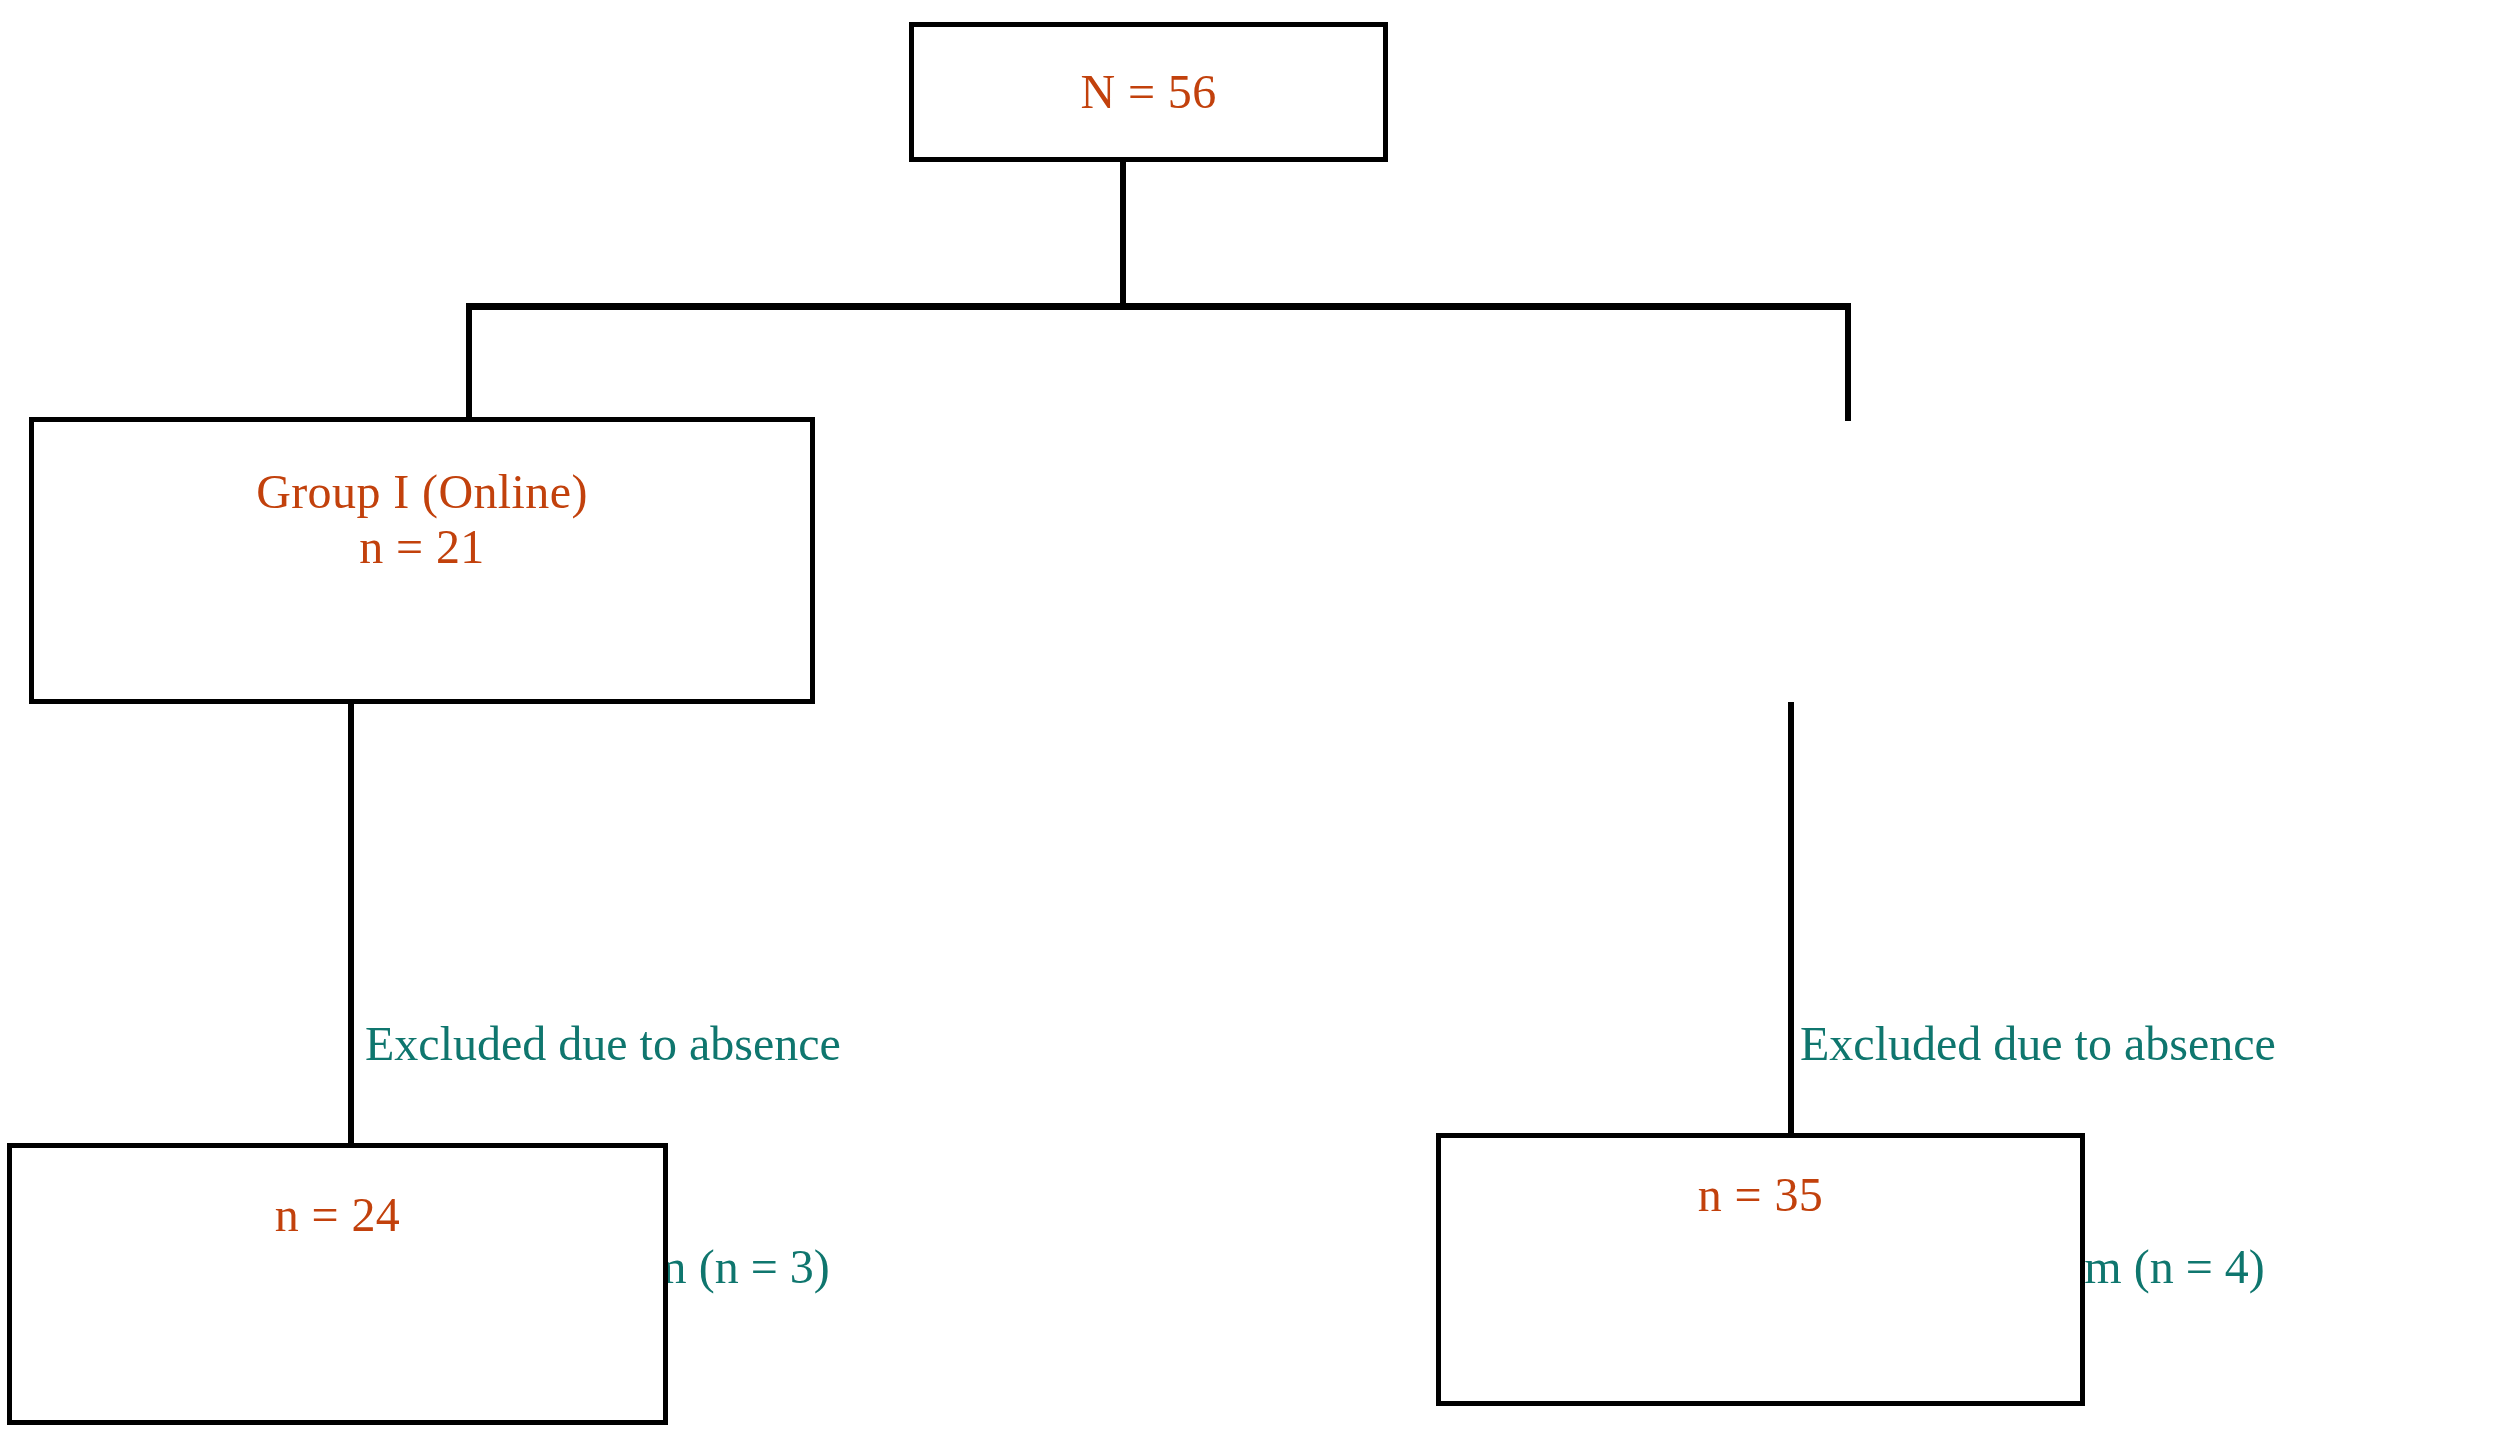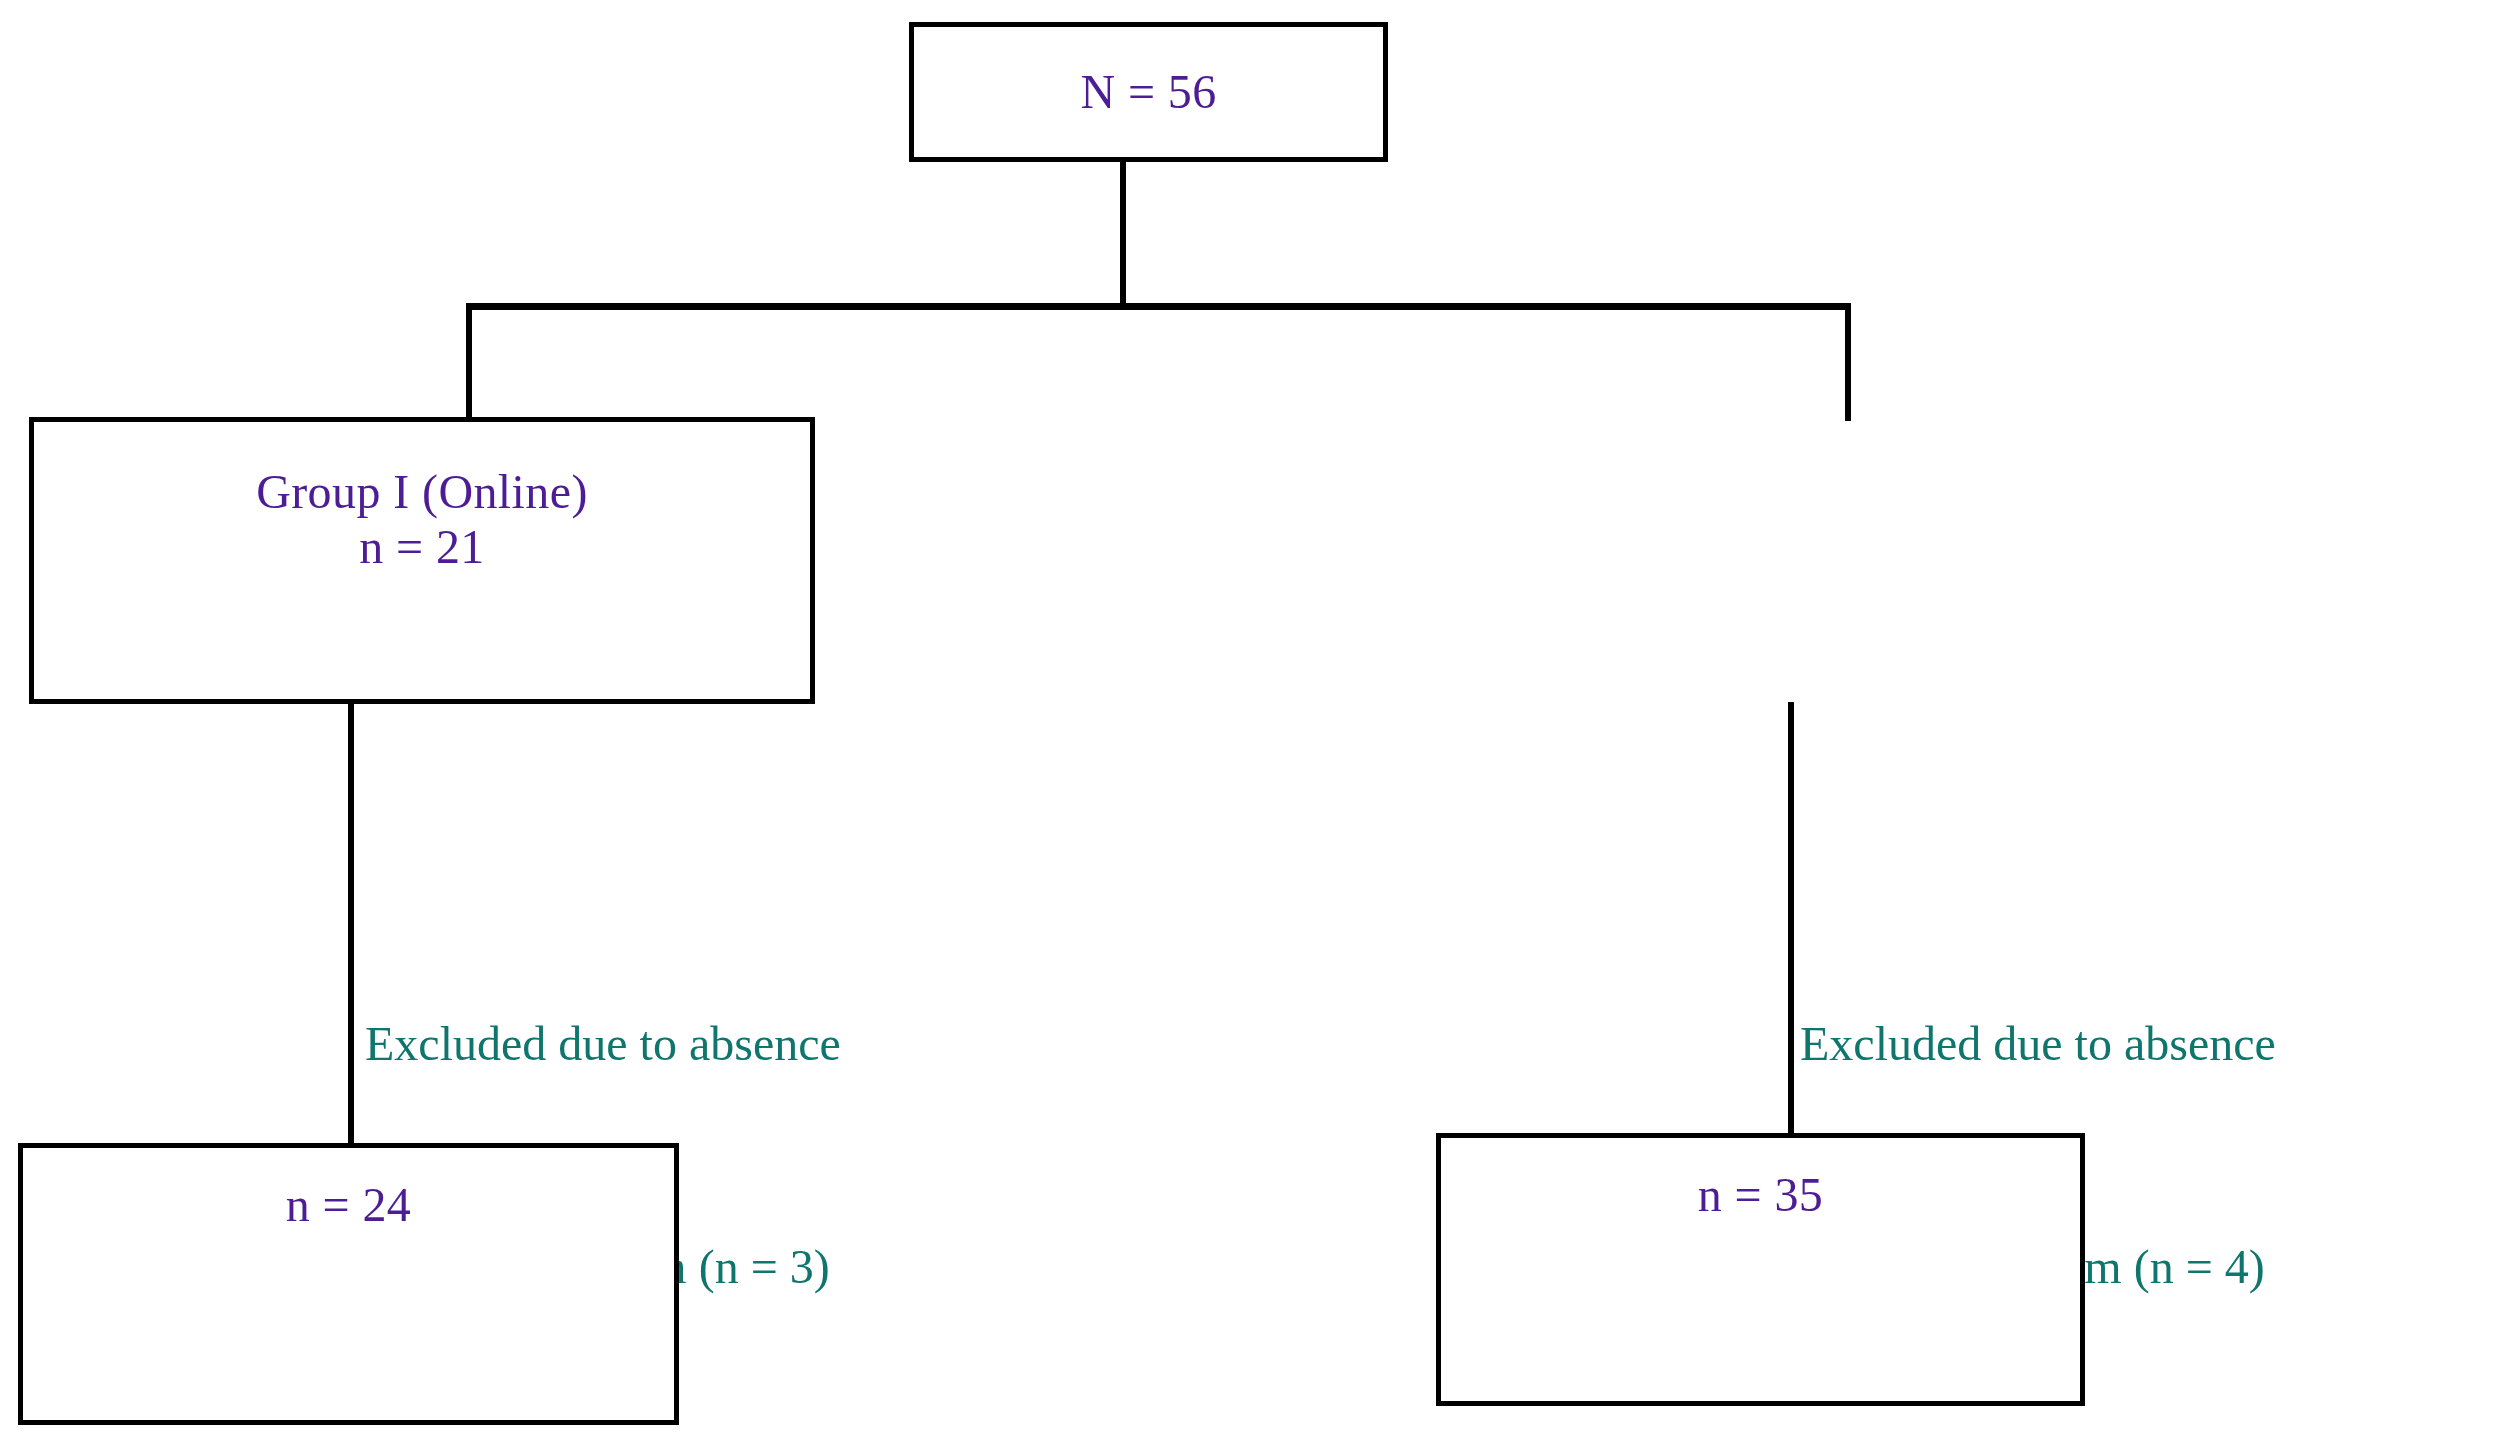--- a/index.html
+++ b/index.html
@@ -24,21 +24,21 @@
     background: #ffffff;
     display: flex;
     flex-direction: column;
     align-items: center;
   }
   .node-text {
     font-size: 48px;
     line-height: 1.14;
     text-align: left;
     white-space: pre;
-    color: #4c1d95;
+    color: #c2410c;
     letter-spacing: 0.4px;
   }
 
   
   #box-root {
     left: 909px;
     top: 22px;
     width: 479px;
     height: 140px;
     justify-content: center;
@@ -57,26 +57,26 @@
     left: 1419px;
     top: 417px;
     width: 665px;
     height: 287px;
     justify-content: flex-start;
     padding-top: 43px;
   }
 
   
   #box-final-1 {
-    left: 18px;
+    left: 7px;
     top: 1143px;
     width: 661px;
     height: 282px;
     justify-content: flex-start;
-    padding-top: 30px;
+    padding-top: 40px;
   }
   #box-final-2 {
     left: 1436px;
     top: 1133px;
     width: 649px;
     height: 273px;
     justify-content: flex-start;
     padding-top: 30px;
   }
 

